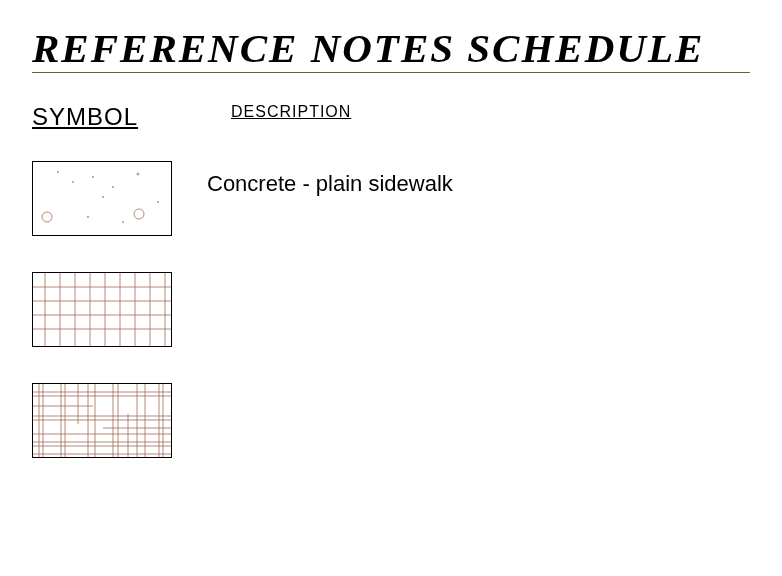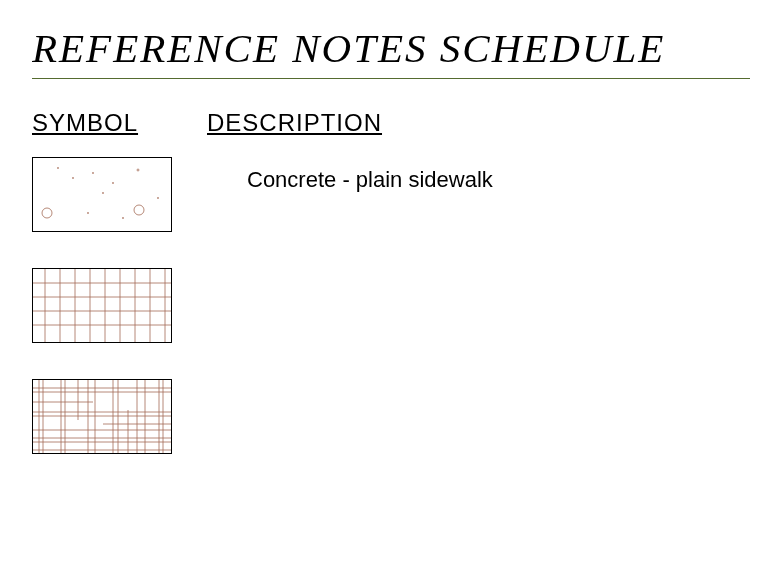--- a/index.html
+++ b/index.html
@@ -7,53 +7,52 @@
     padding: 24px 32px;
     font-family: Arial, Helvetica, sans-serif;
     width: 782px;
     height: 576px;
     box-sizing: border-box;
     background: #fff;
     color: #000;
   }
   .title {
     font-family: "Comic Sans MS", "Segoe Script", "Brush Script MT", cursive;
-    font-weight: 400;
+    font-weight: 700;
     font-size: 41px;
     letter-spacing: 2px;
     white-space: nowrap;
     overflow: hidden;
-    margin-bottom: 6px;
     font-style: italic;
   }
   .title-rule {
     border: none;
     border-top: 1px solid #556b2f;
     margin: 0 0 30px 0;
   }
   .headers {
     display: flex;
-    margin-bottom: 20px;
+    margin-bottom: 30px;
+    gap: 24px;
   }
   .col-symbol-header {
     width: 175px;
     font-size: 24px;
     text-decoration: underline;
     letter-spacing: 1px;
   }
   .col-desc-header {
-    font-size: 24px;
+    font-size: 16px;
     text-decoration: underline;
     letter-spacing: 1px;
   }
   .row {
     display: flex;
     align-items: flex-start;
     margin-bottom: 36px;
-    gap: 40px;
   }
   .symbol-cell {
     width: 175px;
     flex-shrink: 0;
   }
   .symbol-box {
     width: 140px;
     height: 75px;
     border: 1px solid #000;
     box-sizing: border-box;

